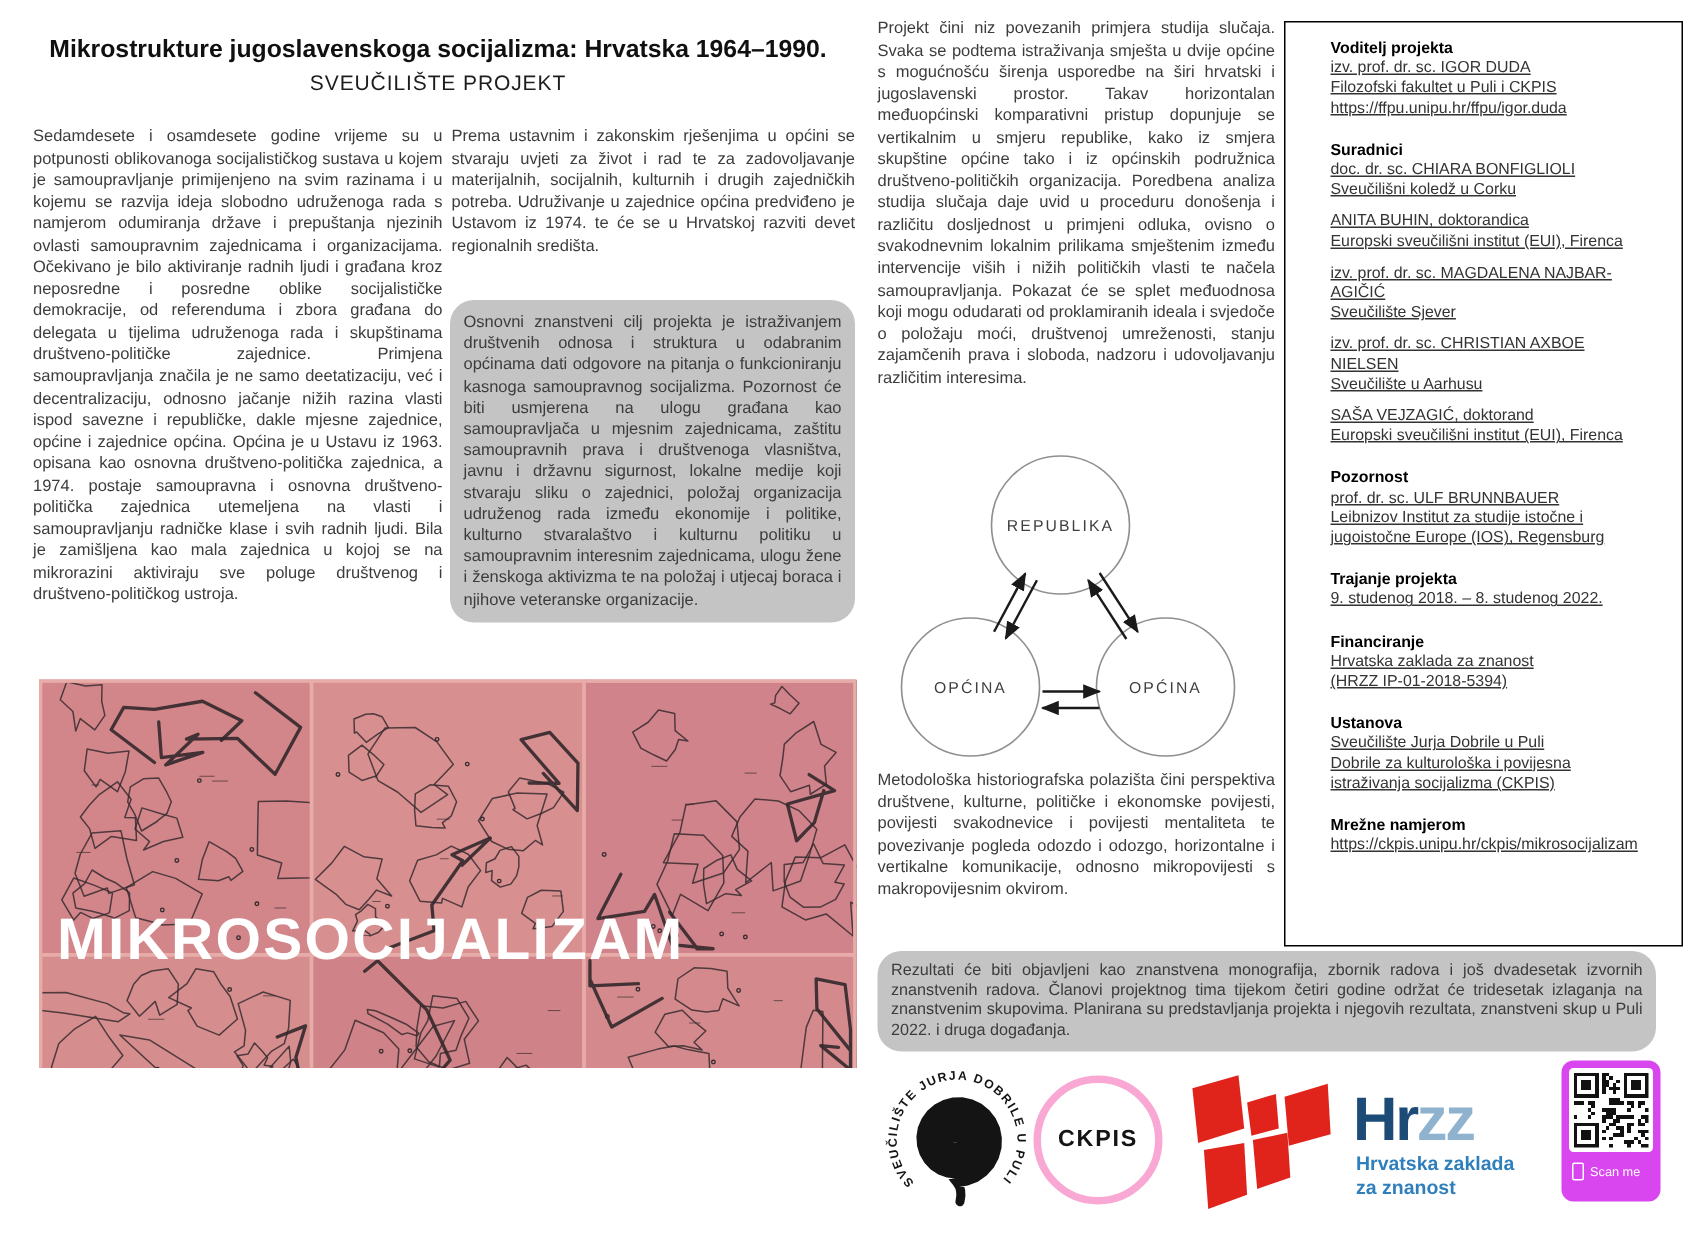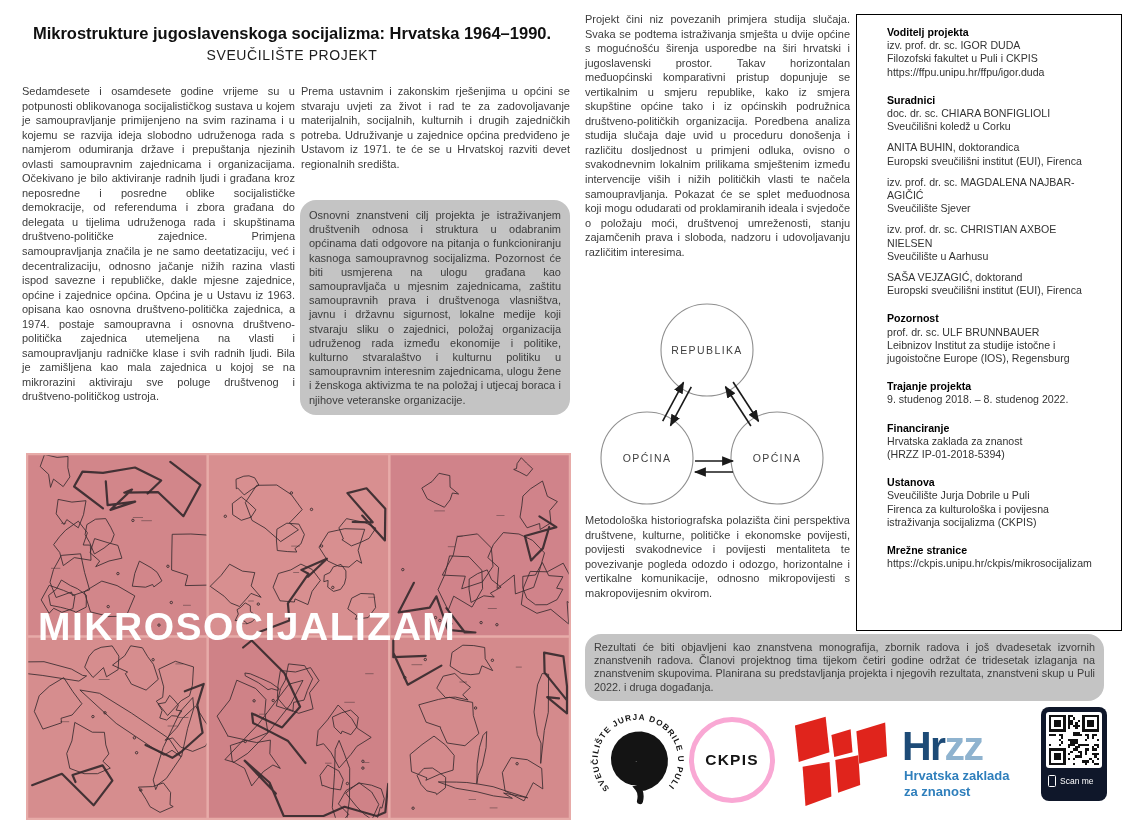--- a/index.html
+++ b/index.html
@@ -11,62 +11,62 @@
   .title{font-size:16.5px;font-weight:bold;color:#101010;margin:0 0 4px 0;}
   .subtitle{font-size:14px;color:#1d1d1d;letter-spacing:0.6px;}
   
   .body-text{font-size:11px;line-height:14.55px;text-align:justify;color:#3c3c3c;}
   .graybox{background:var(--box-gray);padding:8px 9px;border-radius:16px;}
   
   .info-panel{left:856px;top:14px;width:266px;height:617px;border:1.5px solid #000;
               box-sizing:border-box;padding:11px 30px;font-size:10.6px;line-height:13.2px;color:#333;}
   .panel-section{margin-bottom:15px;}
   .panel-heading{font-weight:bold;color:#000;}
-  .panel-entry{margin-bottom:8px;}
+  .panel-entry{margin-bottom:8px;text-decoration:underline;}
   .panel-entry:last-child{margin-bottom:0;}
   .panel-line.url{color:#333;}
   
   .diag-label{font-size:10.5px;letter-spacing:1.4px;fill:#3f3f3f;text-anchor:middle;}
   
-  .map-wrap{left:26px;top:453px;width:545px;height:367px;background:var(--accent-pink);overflow:hidden;
+  .map-wrap{left:26px;top:453px;width:545px;height:259px;background:var(--accent-pink);overflow:hidden;
             box-shadow:inset 0 0 70px 12px rgba(104,34,42,.38);}
   .map-title{position:absolute;left:12px;top:152px;font-size:39px;font-weight:bold;color:#fff;
              letter-spacing:1.5px;white-space:nowrap;}
   
   .results-box{left:585px;top:634px;width:519px;box-sizing:border-box;padding:7px 9px;
                font-size:10.8px;line-height:13.2px;}
   
   .seal-text{font-size:8.4px;font-weight:bold;fill:#141414;letter-spacing:0.4px;}
   .ckpis-circle{left:689px;top:717px;width:76px;height:76px;border:5px solid #f9a8d4;border-radius:50%;
                 display:flex;align-items:center;justify-content:center;font-size:15.5px;font-weight:bold;
                 letter-spacing:1.2px;color:#141414;}
   .hrzz-text{left:902px;top:726px;font-size:41px;font-weight:bold;letter-spacing:-1.5px;line-height:1;}
   .hrzz-hr{color:var(--hrzz-dark-blue);} .hrzz-zz{color:var(--hrzz-light-blue);}
   .hrzz-tagline{left:904px;top:768px;font-size:13px;font-weight:bold;line-height:15.5px;
                 color:var(--hrzz-tagline-blue);}
-  .qr-badge{left:1041px;top:707px;width:66px;height:94px;background:#0f172a;border-radius:8px;
+  .qr-badge{left:1041px;top:707px;width:66px;height:94px;background:#d946ef;border-radius:8px;
             box-sizing:border-box;padding:5px;}
   .qr-inner{background:#fff;border-radius:3px;width:56px;height:56px;display:flex;align-items:center;justify-content:center;}
   .qr-label-row{display:flex;align-items:center;gap:4px;margin-top:7px;padding-left:2px;}
   .qr-phone-icon{display:inline-block;width:6px;height:10px;border:1px solid #fff;border-radius:1.5px;}
   .qr-label{color:#fff;font-size:8.5px;}
 </style>
 </head>
 <body>
 
 <div id="poster">
 
   <div class="abs header">
     <div class="title">Mikrostrukture jugoslavenskoga socijalizma: Hrvatska 1964–1990.</div>
     <div class="subtitle">SVEUČILIŠTE PROJEKT</div>
   </div>
 
   <div class="abs body-text" style="left:22px;top:84px;width:273px;">Sedamdesete i osamdesete godine vrijeme su u potpunosti oblikovanoga socijalističkog sustava u kojem je samoupravljanje primijenjeno na svim razinama i u kojemu se razvija ideja slobodno udruženoga rada s namjerom odumiranja države i prepuštanja njezinih ovlasti samoupravnim zajednicama i organizacijama. Očekivano je bilo aktiviranje radnih ljudi i građana kroz neposredne i posredne oblike socijalističke demokracije, od referenduma i zbora građana do delegata u tijelima udruženoga rada i skupštinama društveno-političke zajednice. Primjena samoupravljanja značila je ne samo deetatizaciju, već i decentralizaciju, odnosno jačanje nižih razina vlasti ispod savezne i republičke, dakle mjesne zajednice, općine i zajednice općina. Općina je u Ustavu iz 1963. opisana kao osnovna društveno-politička zajednica, a 1974. postaje samoupravna i osnovna društveno-politička zajednica utemeljena na vlasti i samoupravljanju radničke klase i svih radnih ljudi. Bila je zamišljena kao mala zajednica u kojoj se na mikrorazini aktiviraju sve poluge društvenog i društveno-političkog ustroja.</div>
 
-  <div class="abs body-text" style="left:301px;top:84px;width:269px;">Prema ustavnim i zakonskim rješenjima u općini se stvaraju uvjeti za život i rad te za zadovoljavanje materijalnih, socijalnih, kulturnih i drugih zajedničkih potreba. Udruživanje u zajednice općina predviđeno je Ustavom iz 1971. te će se u Hrvatskoj razviti devet regionalnih središta.</div>
+  <div class="abs body-text" style="left:301px;top:84px;width:269px;">Prema ustavnim i zakonskim rješenjima u općini se stvaraju uvjeti za život i rad te za zadovoljavanje materijalnih, socijalnih, kulturnih i drugih zajedničkih potreba. Udruživanje u zajednice općina predviđeno je Ustavom iz 1974. te će se u Hrvatskoj razviti devet regionalnih središta.</div>
   <div class="abs body-text graybox" style="left:300px;top:200px;width:270px;box-sizing:border-box;line-height:14.2px;">Osnovni znanstveni cilj projekta je istraživanjem društvenih odnosa i struktura u odabranim općinama dati odgovore na pitanja o funkcioniranju kasnoga samoupravnog socijalizma. Pozornost će biti usmjerena na ulogu građana kao samoupravljača u mjesnim zajednicama, zaštitu samoupravnih prava i društvenoga vlasništva, javnu i državnu sigurnost, lokalne medije koji stvaraju sliku o zajednici, položaj organizacija udruženog rada između ekonomije i politike, kulturno stvaralaštvo i kulturnu politiku u samoupravnim interesnim zajednicama, ulogu žene i ženskoga aktivizma te na položaj i utjecaj boraca i njihove veteranske organizacije.</div>
 
   <div class="abs map-wrap">
     <svg id="map-svg" width="545" height="367" viewBox="0 0 545 367">
         <g>
           <rect x="0" y="0" width="181.66666666666666" height="183.5" fill="#d2868a"></rect>
           <path d="M81.5,163.1 L64.5,158.9 L58.2,138.7 L75.8,128.1 L91.1,132.6 L108.8,142.9 L100.3,163.0 L81.5,163.6 Z" fill="none" stroke="#382c2f" stroke-width="1" opacity="0.85" stroke-linejoin="round"></path>
           <path d="M64.3,92.1 L65.0,107.3 L48.3,104.6 L37.3,112.6 L33.7,99.4 L27.6,91.7 L33.5,83.8 L39.7,77.1 L52.3,68.2 L61.4,79.8 L57.2,92.0 Z" fill="none" stroke="#382c2f" stroke-width="1" opacity="0.85" stroke-linejoin="round"></path>
           <path d="M49.3,158.7 L40.5,155.8 L34.6,154.3 L24.5,152.3 L22.6,142.4 L30.4,136.1 L35.4,127.0 L44.3,132.5 L51.4,135.7 L60.4,142.3 L60.2,154.1 L49.7,159.4 Z" fill="none" stroke="#382c2f" stroke-width="1" opacity="0.85" stroke-linejoin="round"></path>
           <path d="M38.0,71.6 L30.2,60.8 L32.1,46.4 L45.9,49.1 L60.0,47.7 L57.5,61.7 L52.3,74.8 L40.8,66.6 Z" fill="none" stroke="#382c2f" stroke-width="1" opacity="0.85" stroke-linejoin="round"></path>
@@ -324,28 +324,28 @@
               <div class="panel-line">(HRZZ IP-01-2018-5394)</div>
             </div>
           </div>
   </div>
 
   <div class="panel-section">
     <div class="panel-heading">Ustanova</div>
     <div>
             <div class="panel-entry">
               <div class="panel-line">Sveučilište Jurja Dobrile u Puli</div>
-              <div class="panel-line">Firenca za kulturološka i povijesna</div>
+              <div class="panel-line">Dobrile za kulturološka i povijesna</div>
               <div class="panel-line">istraživanja socijalizma (CKPIS)</div>
             </div>
           </div>
   </div>
 
   <div class="panel-section">
-    <div class="panel-heading">Mrežne stranice</div>
+    <div class="panel-heading">Mrežne namjerom</div>
     <div>
             <div class="panel-entry">
               <div class="panel-line url">https://ckpis.unipu.hr/ckpis/mikrosocijalizam</div>
             </div>
           </div>
   </div>
 </div>
   </div>
 
   <div class="abs body-text graybox results-box">Rezultati će biti objavljeni kao znanstvena monografija, zbornik radova i još dvadesetak izvornih znanstvenih radova. Članovi projektnog tima tijekom četiri godine održat će tridesetak izlaganja na znanstvenim skupovima. Planirana su predstavljanja projekta i njegovih rezultata, znanstveni skup u Puli 2022. i druga događanja.</div>

